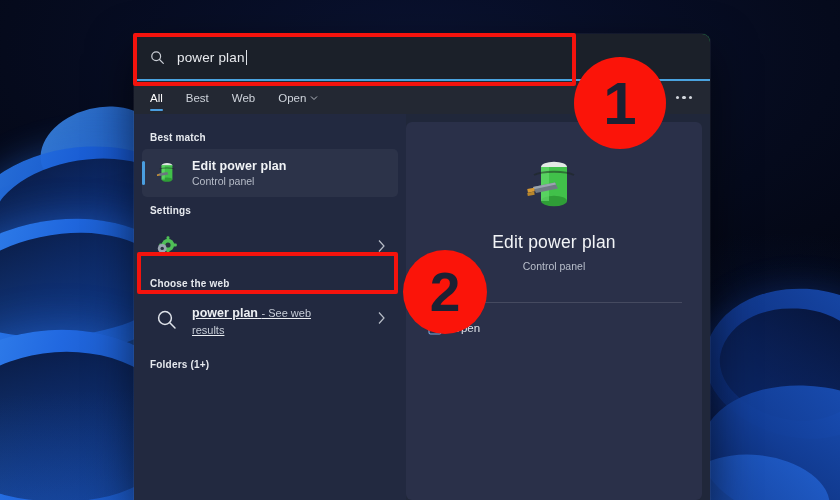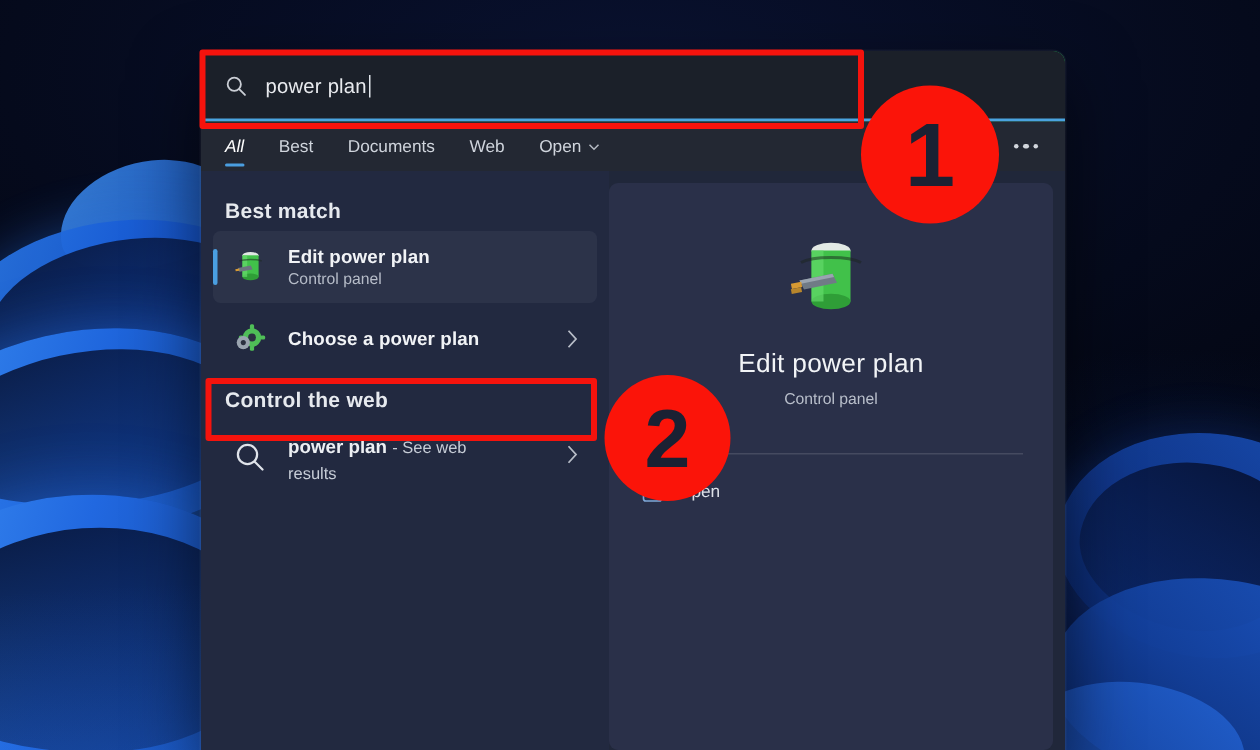--- a/index.html
+++ b/index.html
@@ -166,21 +166,21 @@
   .tab {
     color: #cfd4dc;
     font-size: 11.5px;
     margin-right: 23px;
     position: relative;
     height: 100%;
     display: flex;
     align-items: center;
     white-space: nowrap;
   }
-  .tab.active { color: #ffffff; font-style: italic; }
+  .tab.active { color: #ffffff; }
   .tab.active::after {
     content: "";
     position: absolute;
     left: 0; right: 0; bottom: 3px;
     height: 2px; border-radius: 1px;
     background: #4a9ee0;
   }
   .chev-sm { margin-left: 4px; opacity:.85; }
   .spacer { flex: 1 1 auto; }
   #more-dots {
@@ -209,21 +209,21 @@
     flex: 1 1 auto;
     background: #2a3049;
     margin: 8px 8px 0 0;
     border-radius: 6px;
     position: relative;
     padding-top: 32px;
   }
 
   .group-label {
     color: #e6e9ee;
-    font-size: 14px;
+    font-size: 10px;
     font-weight: bold;
     padding: 8px 0 6px 16px;
     letter-spacing: .2px;
   }
 
   .res-item {
     display: flex;
     align-items: center;
     height: 48px;
     margin: 0 8px;
@@ -242,21 +242,21 @@
     background: #4a9ee0;
   }
   .res-icon { width: 26px; height: 26px; flex: 0 0 auto; margin-right: 12px; }
   .res-txt { min-width: 0; }
   .res-title { color: #f1f3f6; font-size: 12.5px; font-weight: bold; letter-spacing:.1px; }
   .res-sub { color: #b6bcc8; font-size: 10.5px; margin-top: 2px; }
   .res-chev { margin-left: auto; margin-right: 12px; color:#c8cdd6; opacity:.9; }
 
   .res-item.web { height: 50px; align-items: flex-start; padding-top: 10px; }
   .res-item.web .res-icon { margin-top: 2px; }
-  .webline { color:#eceff3; font-size:12.5px; font-weight:bold; line-height:1.35; max-width:150px; }
+  .webline { color:#eceff3; font-size:12.5px; font-weight:bold; line-height:1.35; max-width:150px;text-decoration:underline; }
   .webline .thin { font-weight: normal; color:#c6ccd6; font-size: 11px; }
   .res-item.web .res-chev { margin-top: 6px; }
 
   
   #prev-icon { width: 62px; height: 62px; margin: 0 auto 16px; display:block; }
   #prev-title { color:#f2f4f7; font-size:17.5px; text-align:center; letter-spacing:.2px; }
   #prev-sub { color:#b9bfcb; font-size:10.5px; text-align:center; margin-top: 7px; }
   #prev-divider { height:1px; background: rgba(255,255,255,0.13); margin: 30px 20px 0; }
   #prev-action {
     display:flex; align-items:center; gap:10px;
@@ -319,23 +319,20 @@
   </div>
 
   <div id="tabbar">
     <div class="tab active">
       <span>All</span>
     </div>
     <div class="tab">
       <span>Best</span>
     </div>
     <div class="tab">
-      <span>Documents</span>
-    </div>
-    <div class="tab">
       <span>Web</span>
     </div>
     <div class="tab">
       <span>Open</span>
       <svg class="chev-sm" width="8" height="8" viewBox="0 0 8 8">
         <path d="M1 2.5 L4 5.5 L7 2.5" fill="none" stroke="#cfd4dc" stroke-width="1"></path>
       </svg>
     </div>
     <div class="spacer"></div>
     <div id="more-dots">
@@ -360,60 +357,59 @@
           <path d="M5.5 9 C9 7.6 17 7.6 20.5 9" fill="none" stroke="#1d2a22" stroke-width="1" opacity=".55"></path>
           <path d="M4.6 13.6 L13.2 12.0 L14.4 14.6 L5.6 16.1 Z" fill="#6c7580"></path>
           <rect x="3.0" y="14.2" width="2.6" height="1.5" fill="#d79a33" transform="rotate(-10 4.3 15)"></rect>
         </svg>
         <div class="res-txt">
           <div class="res-title">Edit power plan</div>
           <div class="res-sub">Control panel</div>
         </div>
       </div>
 
+      <div class="group-label">Settings</div>
 
       <div class="res-item">
         <svg class="res-icon" viewBox="0 0 26 26">
           <circle cx="14" cy="12" r="6.2" fill="#4fbf57"></circle>
           <circle cx="14" cy="12" r="2.6" fill="#2b3140"></circle>
           <g fill="#4fbf57">
             <rect x="12.6" y="3.2" width="2.8" height="3.4" rx="1"></rect>
             <rect x="12.6" y="17.4" width="2.8" height="3.4" rx="1"></rect>
             <rect x="5.2" y="10.6" width="3.4" height="2.8" rx="1"></rect>
             <rect x="19.4" y="10.6" width="3.4" height="2.8" rx="1"></rect>
           </g>
           <circle cx="8.2" cy="15.4" r="4.4" fill="#9aa4b0"></circle>
           <circle cx="8.2" cy="15.4" r="1.7" fill="#2b3140"></circle>
         </svg>
-        <div class="res-txt">
-          <div class="res-title">Choose a power plan</div>
-        </div>
         <svg class="res-chev" width="9" height="14" viewBox="0 0 9 14">
           <path d="M2 1.5 L7 7 L2 12.5" fill="none" stroke="#c8cdd6" stroke-width="1.2"></path>
         </svg>
       </div>
 
-      <div class="group-label">Control the web</div>
+      <div class="group-label">Choose the web</div>
 
       <div class="res-item web">
         <svg class="res-icon" viewBox="0 0 26 26">
           <circle cx="11" cy="11" r="6.4" fill="none" stroke="#dfe3ea" stroke-width="1.5"></circle>
           <line x1="15.8" y1="15.8" x2="21" y2="21" stroke="#dfe3ea" stroke-width="1.5" stroke-linecap="round"></line>
         </svg>
         <div class="res-txt">
           <div class="webline">
             <span>power plan</span>
             <span class="thin">- See web results</span>
           </div>
         </div>
         <svg class="res-chev" width="9" height="14" viewBox="0 0 9 14">
           <path d="M2 1.5 L7 7 L2 12.5" fill="none" stroke="#c8cdd6" stroke-width="1.2"></path>
         </svg>
       </div>
 
+      <div class="group-label" style="padding-top:14px">Folders (1+)</div>
     </div>
 
     <div id="preview">
       <svg id="prev-icon" viewBox="0 0 62 62">
         <ellipse cx="31" cy="13" rx="13" ry="5.2" fill="#e3eae5"></ellipse>
         <rect x="18" y="13" width="26" height="34" fill="#41c14a"></rect>
         <ellipse cx="31" cy="47" rx="13" ry="5.2" fill="#2f9e37"></ellipse>
         <rect x="18" y="13" width="8" height="34" fill="#63d86a" opacity=".7"></rect>
         <path d="M11 21 C19 16.5 43 16.5 51 21" fill="none" stroke="#1a241d" stroke-width="2" opacity=".5"></path>
         <path d="M10 33 L32 28.5 L35 34.5 L13 39 Z" fill="#707a86"></path>

